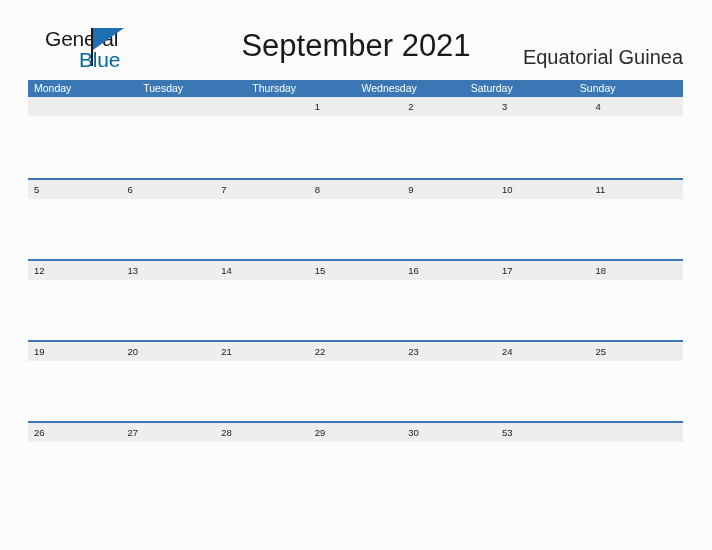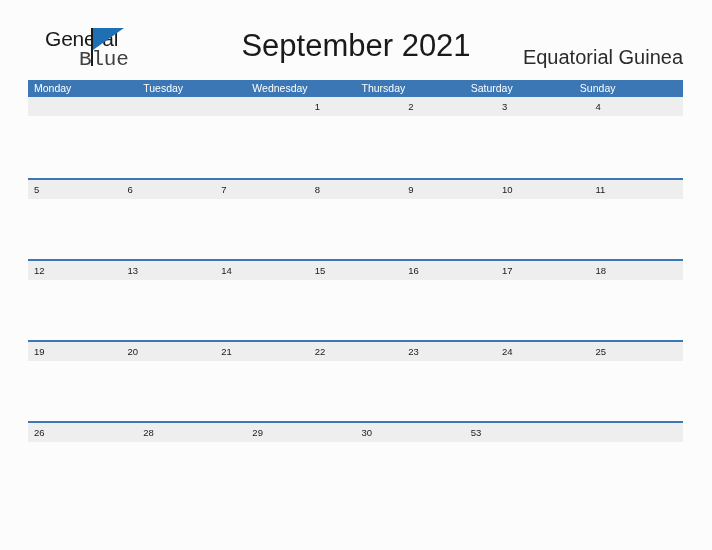--- a/index.html
+++ b/index.html
@@ -41,22 +41,22 @@
     color: #1a1a1a;
     font-family: "Liberation Sans", sans-serif;
     margin-left: 13px;
   }
   .logo-blue {
     position: absolute;
     left: 47px;
     top: 21px;
     font-size: 21px;
     letter-spacing: -0.2px;
-    color: #404040;
-    font-family: Liberation Mono, monospace;
+    color: #0369a1;
+    font-family: Liberation Sans, sans-serif;
   }
   .logo-flag {
     position: absolute;
     left: 61px;
     top: 1px;
     width: 0;
     height: 0;
     border-left: 31px solid #1f6fb5;
     border-bottom: 22px solid transparent;
   }
@@ -167,22 +167,22 @@
 
   <div class="subtitle">Equatorial Guinea</div>
 
 </div>
 
 <div class="calendar">
 
   <div class="weekday-row">
     <div class="weekday">Monday</div>
     <div class="weekday">Tuesday</div>
+    <div class="weekday">Thursday</div>
     <div class="weekday">Wednesday</div>
-    <div class="weekday">Thursday</div>
     <div class="weekday">Saturday</div>
     <div class="weekday">Sunday</div>
   </div>
 
   <div class="week-row first">
     <div class="date-strip">
       <div class="day-cell"></div>
       <div class="day-cell"></div>
       <div class="day-cell"></div>
       <div class="day-cell">1</div>
@@ -228,20 +228,21 @@
       <div class="day-cell">23</div>
       <div class="day-cell">24</div>
       <div class="day-cell">25</div>
     </div>
     <div class="cell-body"></div>
   </div>
 
   <div class="week-row separated">
     <div class="date-strip">
       <div class="day-cell">26</div>
+      <div class="day-cell">27</div>
       <div class="day-cell">28</div>
       <div class="day-cell">29</div>
       <div class="day-cell">30</div>
       <div class="day-cell">53</div>
       <div class="day-cell"></div>
     </div>
     <div class="cell-body"></div>
   </div>
 
 </div>

